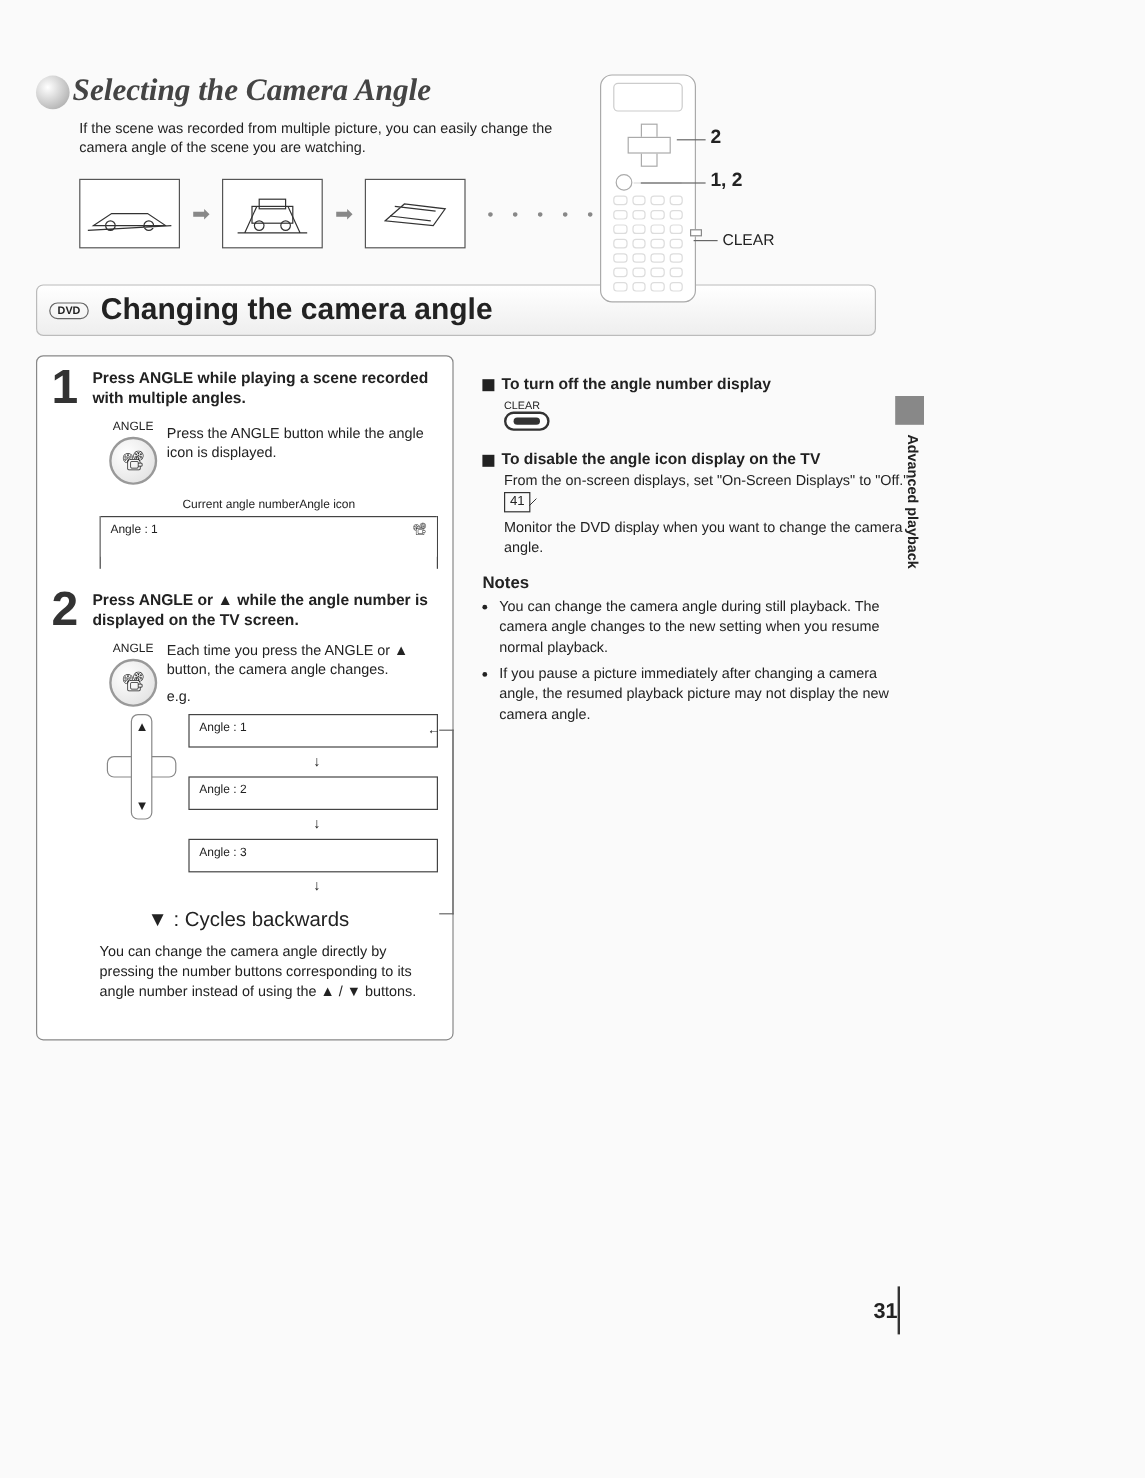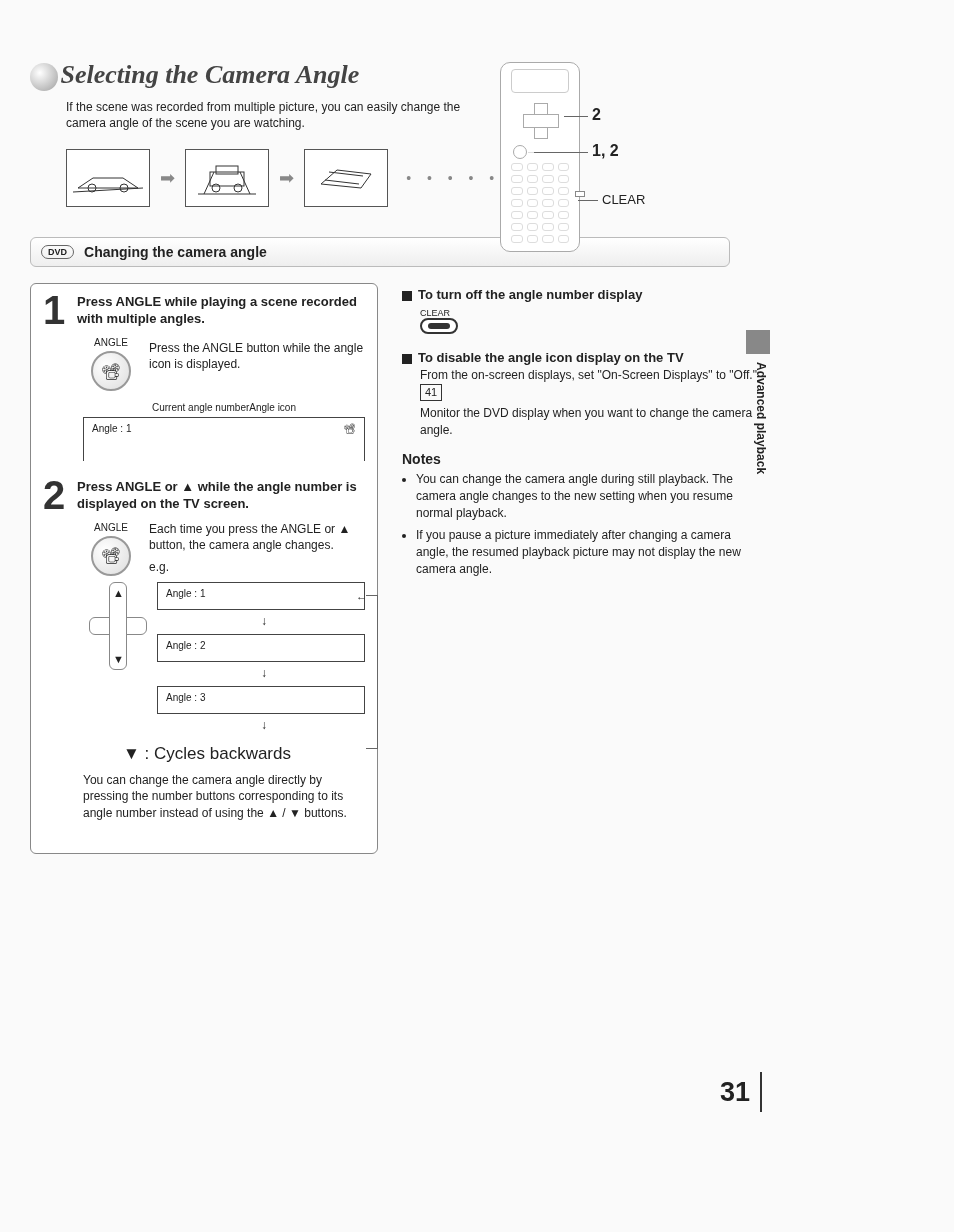--- a/index.html
+++ b/index.html
@@ -97,42 +97,42 @@
     display: flex;
     align-items: center;
     gap: 10px;
     background: linear-gradient(#fff, #eee);
     max-width: 700px;
   }
   .dvd-badge {
     font-size: 9px; border:1px solid #666; border-radius: 10px; padding: 1px 6px;
     font-weight: bold;
   }
-  .section-header h2 { font-size: 14px; font-weight: bold; }
+  .section-header h2 { font-size: 25px; font-weight: bold; }
 
   .columns { display:flex; gap: 24px; margin-top: 16px; }
   .left-col { width: 348px; }
   .right-col { flex:1; max-width: 360px; font-size:12px; }
 
   .step-box {
     border: 1px solid #888;
     border-radius: 6px;
     padding: 10px 12px 14px 12px;
     background: #fff;
   }
   .step { margin-bottom: 18px; }
   .step-head { display:flex; align-items:flex-start; gap:6px; }
   .big-num {
     font-size: 40px; font-weight: 900; line-height: 0.8;
     color: #333; font-family: Arial Black, Arial, sans-serif;
     min-width: 28px;
   }
   .step-title { font-size: 13px; font-weight: bold; line-height:1.3; }
   .step-body { margin: 8px 0 0 40px; font-size: 12px; line-height:1.35; }
-  .step-body-row { display:flex; gap:10px; }
+  .step-body-row { display:flex; }
   .angle-btn-col { width:56px; text-align:center; font-size:10px; }
   .angle-btn {
     width:40px; height:40px; border:2px solid #999; border-radius:50%;
     margin: 2px auto 0; display:flex; align-items:center; justify-content:center;
     background: radial-gradient(circle at 35% 35%, #fff, #ddd);
   }
   .cam-icon { font-size:16px; }
 
   .mini-labels { display:flex; justify-content:center; font-size:10px; margin:10px 0 2px; }
   .angle-display {
@@ -157,21 +157,21 @@
     margin-bottom: 24px; position:relative;
   }
   .eg-arrow { position:absolute; left:50%; bottom:-20px; font-size:12px; }
   .eg-loop { position:absolute; right:-14px; top:12px; bottom:-140px; width:12px; border-top:1px solid #666; border-right:1px solid #666; border-bottom:1px solid #666;}
   .eg-loop::after{content:"←"; position:absolute; left:-10px; top:-7px; font-size:11px;}
 
   .cycles-back { font-size:17px; margin:6px 0 8px 80px; }
   .step-note { font-size:12px; margin: 6px 0 0 40px; line-height:1.35;}
 
   .sq-bullet { display:inline-block; width:10px; height:10px; background:#222; margin-right:6px; vertical-align:middle;}
-  .sub-head { font-weight:bold; font-size:13px; margin-top:4px; }
+  .sub-head { font-weight:bold; font-size:13px; margin-top:16px; }
   .right-body { margin:2px 0 12px 18px; line-height:1.4; }
   .clear-label { font-size:9px; margin-left:18px; margin-top:6px;}
   .clear-btn {
     width:38px; height:16px; border:2px solid #333; border-radius:10px;
     margin-left:18px; background:#fff; margin-bottom:16px;
   }
   .clear-btn::after{content:""; display:block; margin:3px auto 0; width:22px; height:6px; background:#333; border-radius:4px;}
 
   .pg-ref { display:inline-block; border:1px solid #333; padding:0 4px; font-size:11px; position:relative;}
   .pg-ref::after{content:""; position:absolute; right:-6px; top:0; bottom:0; width:6px; background:linear-gradient(135deg, transparent 49%, #333 50%, transparent 51%);}
@@ -183,23 +183,23 @@
   .side-tab {
     position:absolute; right:184px; top:330px;
     width:24px; height:24px; background:#888;
   }
   .side-label {
     position:absolute; right:186px; top:362px;
     writing-mode: vertical-rl; font-size:12px; font-weight:bold;
   }
 
   .page-num {
-    position:absolute; right:192px; bottom:120px;
-    font-size:27px; font-weight:bold;
-    padding-right:10px; border-right:2px solid #333; height:40px;
+    position:absolute; right:204px; bottom:120px;
+    font-size:18px; font-weight:bold;
+    border-right:2px solid #333; height:40px;
     display:flex; align-items:center;
   }
 </style>
 </head>
 <body>
 
 <div>
   <span class="title-bullet"></span>
   <span class="page-title">Selecting the Camera Angle</span>
 </div>

